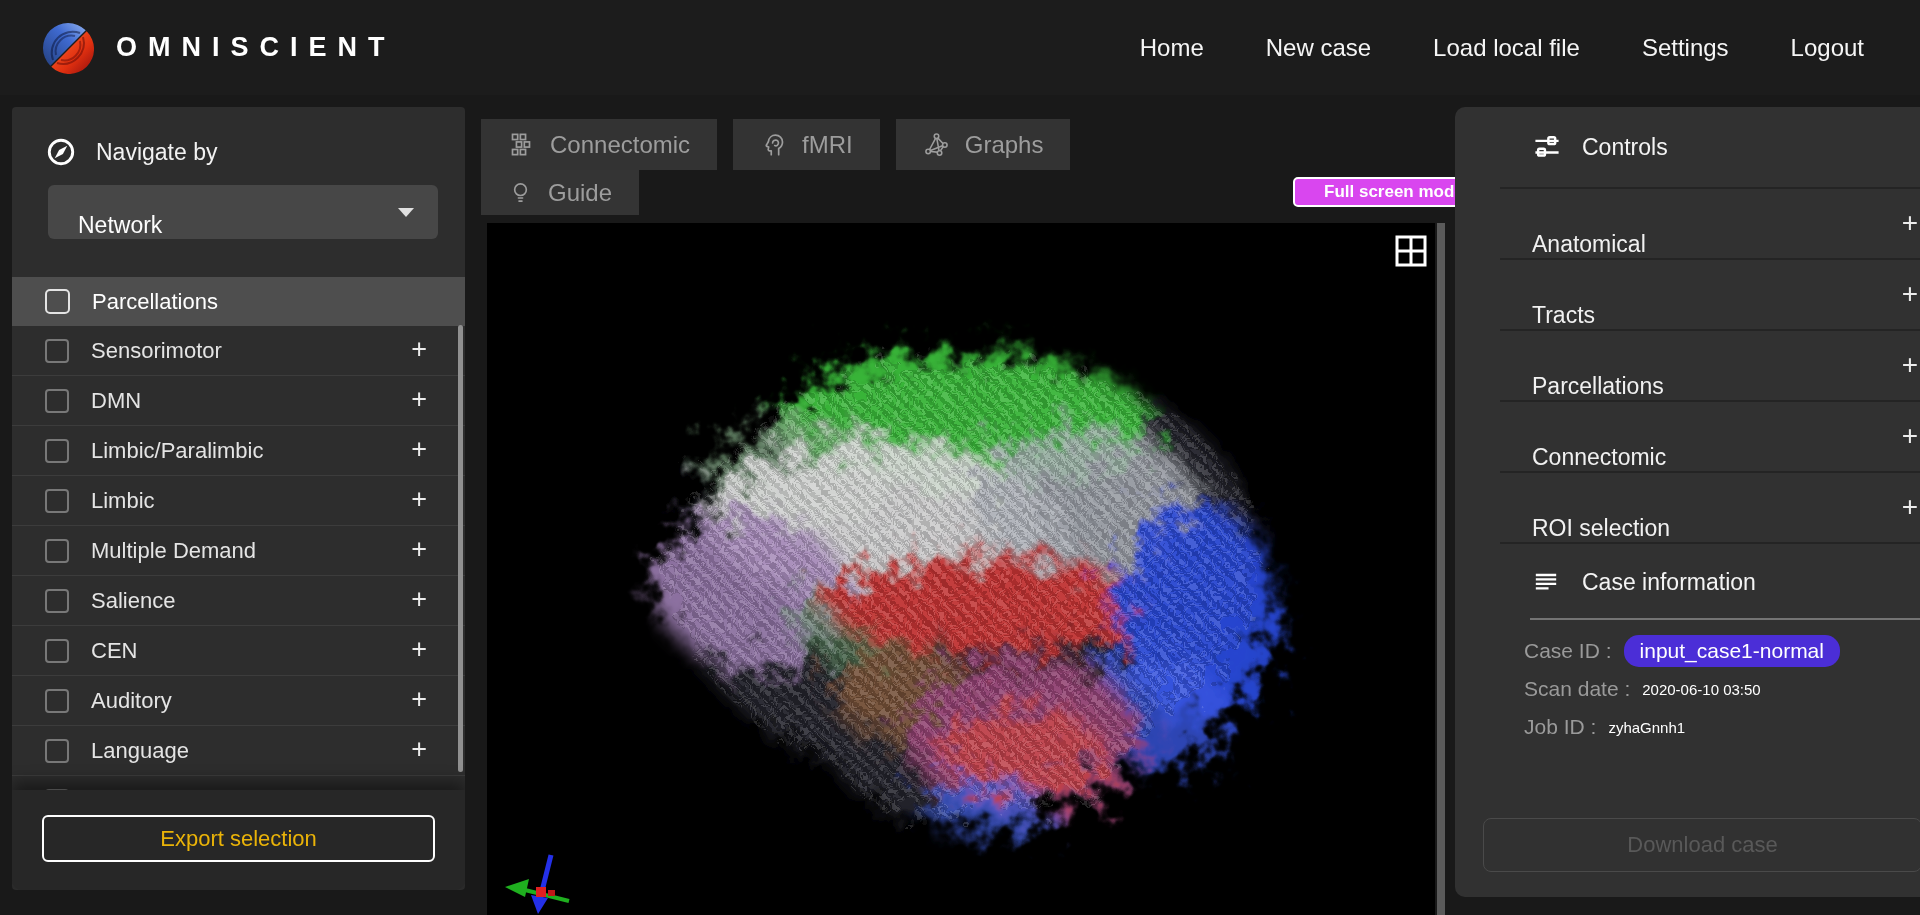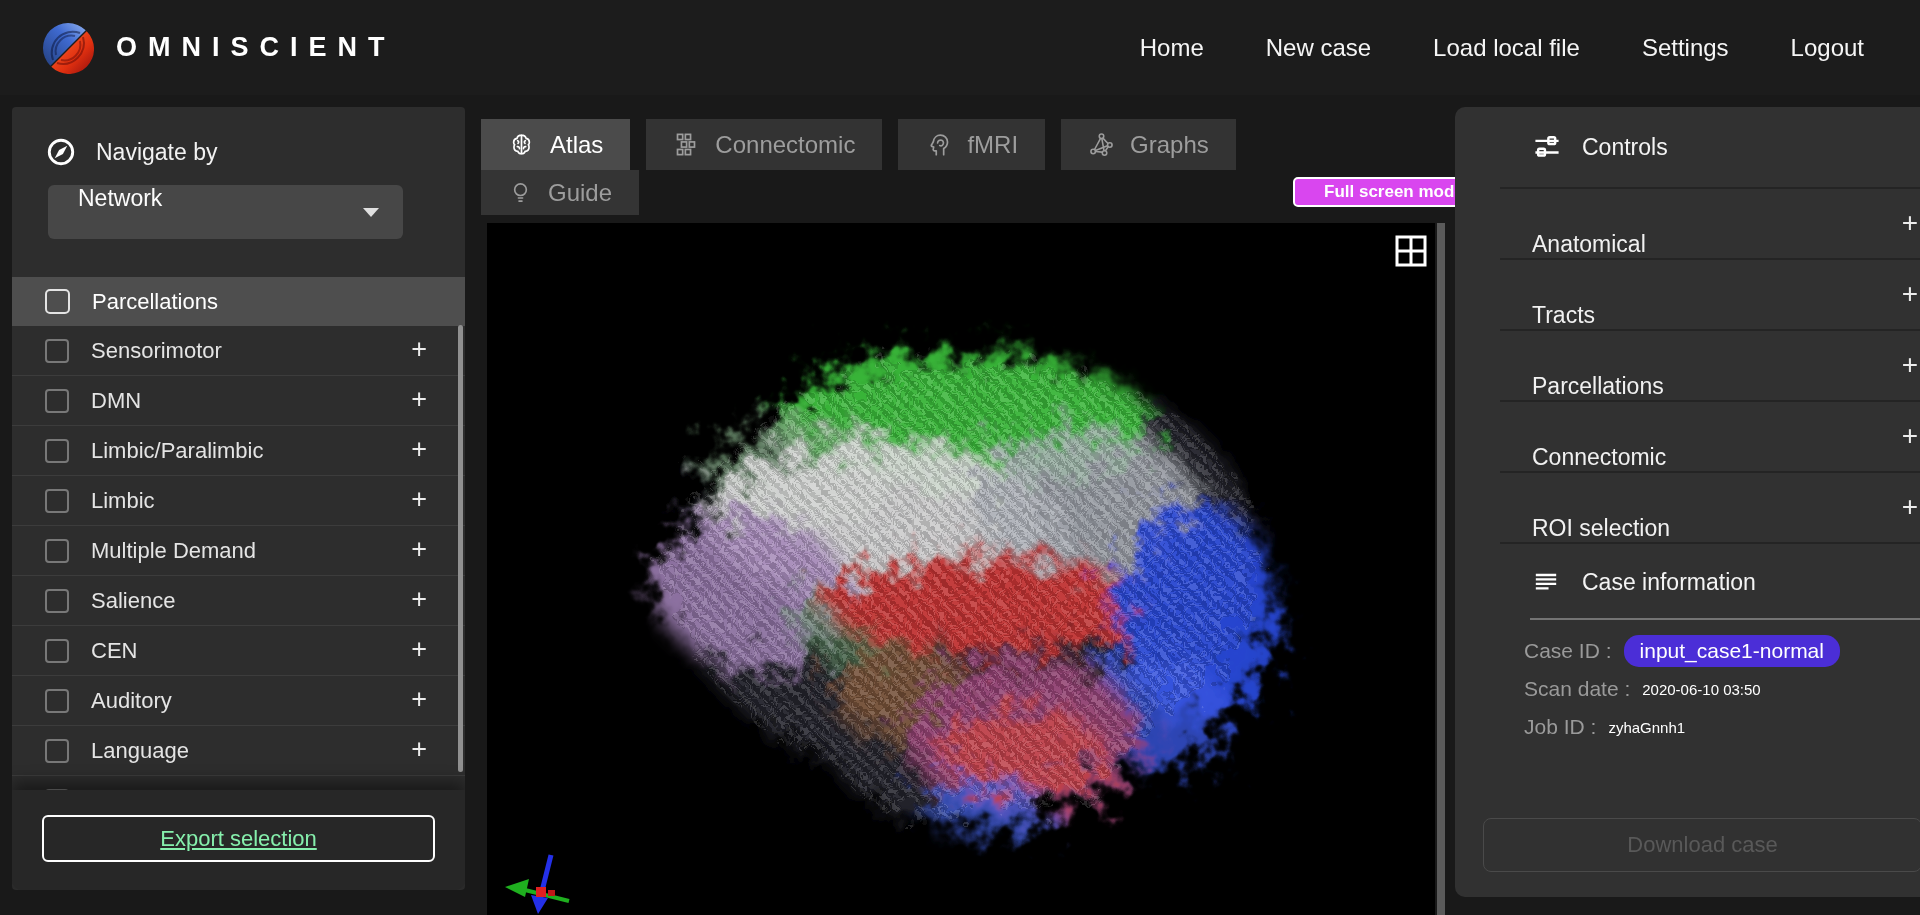--- a/index.html
+++ b/index.html
@@ -12,38 +12,38 @@
   .logo{display:flex;align-items:center;gap:22px;margin-left:42px;}
   .logo-title{font-size:27px;font-weight:600;letter-spacing:11px;color:#fff;}
   .topnav{margin-left:auto;margin-right:56px;display:flex;gap:62px;}
   .topnav a{color:#f5f5f5;font-size:24px;font-weight:500;text-decoration:none;cursor:pointer;white-space:nowrap;}
 
   
   .left-panel{position:absolute;left:12px;top:107px;width:453px;height:783px;background:#2d2d2d;
               border-radius:4px;overflow:hidden;}
   .lp-head{display:flex;align-items:center;gap:20px;padding:30px 0 0 34px;}
   .lp-head .ttl{font-size:23px;color:#f2f2f2;}
-  .lp-select{position:absolute;left:36px;top:78px;width:355px;height:54px;background:#474747;border-radius:6px;
-             display:flex;align-items:flex-start;cursor:pointer;}
+  .lp-select{position:absolute;left:36px;top:78px;width:390px;height:54px;background:#474747;border-radius:6px;
+             display:flex;align-items:flex-end;cursor:pointer;}
   .lp-select .val{font-size:23px;color:#fdfdfd;margin-left:30px;}
   .lp-select .caret{position:absolute;right:24px;top:23px;width:0;height:0;
                     border-left:8px solid transparent;border-right:8px solid transparent;border-top:9px solid #e0e0e0;}
   .lp-list{position:absolute;top:170px;left:0;right:0;bottom:100px;overflow:hidden;}
   .lp-row{height:49px;display:flex;align-items:center;border-bottom:1px solid #3c3c3c;position:relative;cursor:pointer;}
   .lp-row.header{background:#4e4e4e;border-bottom:none;}
   .cb{box-sizing:border-box;width:25px;height:25px;border:2px solid #e4e4e4;border-radius:5px;margin-left:33px;flex:0 0 auto;}
   .lp-row .lbl{margin-left:22px;font-size:22px;color:#fff;}
   .lp-row.item .cb{width:24px;height:24px;border-color:#787878;border-radius:4px;}
   .lp-row.item .lbl{color:#e4e4e4;}
   .plus{position:absolute;right:38px;top:50%;transform:translateY(-54%);font-size:27px;font-weight:300;color:#ececec;}
   .lp-scrollbar{position:absolute;right:2px;top:218px;width:5px;height:447px;background:#909090;border-radius:3px;cursor:pointer;}
   .lp-footer{position:absolute;left:0;right:0;bottom:0;height:100px;background:#272727;
              box-shadow:0 -8px 16px rgba(0,0,0,.45);border-radius:0 0 10px 10px;}
   .export-btn{box-sizing:border-box;position:absolute;left:30px;right:30px;top:25px;height:47px;background:transparent;
-              border:2px solid #fdfdfd;border-radius:6px;color:#86efac;font-size:22px;font-family:inherit;cursor:pointer;text-decoration:underline;}
+              border:2px solid #fdfdfd;border-radius:6px;color:#eab308;font-size:22px;font-family:inherit;cursor:pointer;}
 
   
   .tabs-row1{position:absolute;left:481px;top:119px;display:flex;gap:16px;}
   .tab{display:flex;align-items:center;gap:15px;height:51px;padding:0 27px;background:#333;color:#9d9d9d;
        font-size:24px;cursor:pointer;white-space:nowrap;}
   .tab.active{background:#4b4b4b;color:#fff;}
   .tabs-row2{position:absolute;left:481px;top:170px;display:flex;}
   .tabs-row2 .tab{height:45px;background:#343434;}
   .fullscreen-btn{box-sizing:border-box;position:absolute;left:1293px;top:177px;height:30px;padding:0 29px;
                   background:#d946ef;border:2px solid #fff;border-radius:5px;color:#fff;font-size:17px;
@@ -194,33 +194,20 @@
     </div>
 
     <span class="lp-scrollbar"></span>
 
     <div class="lp-footer">
       <button class="export-btn">Export selection</button>
     </div>
   </aside>
 
   <div class="tabs-row1">
-    <div class="tab active">
-      <span>
-        <svg width="27" height="27" viewBox="0 0 24 24" stroke="currentColor" fill="none" stroke-width="1.5" stroke-linecap="round">
-          <path d="M12 3.6c-2.3 0-3.7 1.3-4 2.9C6.1 6.9 5 8.3 5 9.9c0 .9.3 1.7.9 2.4-.4.6-.6 1.3-.6 2.1 0 1.9 1.5 3.5 3.4 3.7.5 1.2 1.7 2.1 3.3 2.1s2.8-.9 3.3-2.1c1.9-.2 3.4-1.8 3.4-3.7 0-.8-.2-1.5-.6-2.1.6-.7.9-1.5.9-2.4 0-1.6-1.1-3-2.9-3.4-.4-1.6-1.8-2.9-4.1-2.9z"></path>
-          <path d="M12 3.8v16.2"></path>
-          <path d="M8.6 8.6c1.1.5 1.1 1.7.3 2.4"></path>
-          <path d="M15.4 8.6c-1.1.5-1.1 1.7-.3 2.4"></path>
-          <path d="M8.3 13.9c1.2-.2 2 .6 1.9 1.7"></path>
-          <path d="M15.7 13.9c-1.2-.2-2 .6-1.9 1.7"></path>
-        </svg>
-      </span>
-      <span>Atlas</span>
-    </div>
     <div class="tab">
       <span>
         <svg width="27" height="27" viewBox="0 0 24 24" stroke="currentColor" fill="none" stroke-width="1.5">
           <rect x="4" y="3" width="4.6" height="4.6"></rect>
           <rect x="11" y="3" width="4.6" height="4.6"></rect>
           <rect x="7.5" y="9.7" width="4.6" height="4.6"></rect>
           <rect x="14.5" y="9.7" width="4.6" height="4.6"></rect>
           <rect x="4" y="16.4" width="4.6" height="4.6"></rect>
           <rect x="11" y="16.4" width="4.6" height="4.6"></rect>
         </svg>

